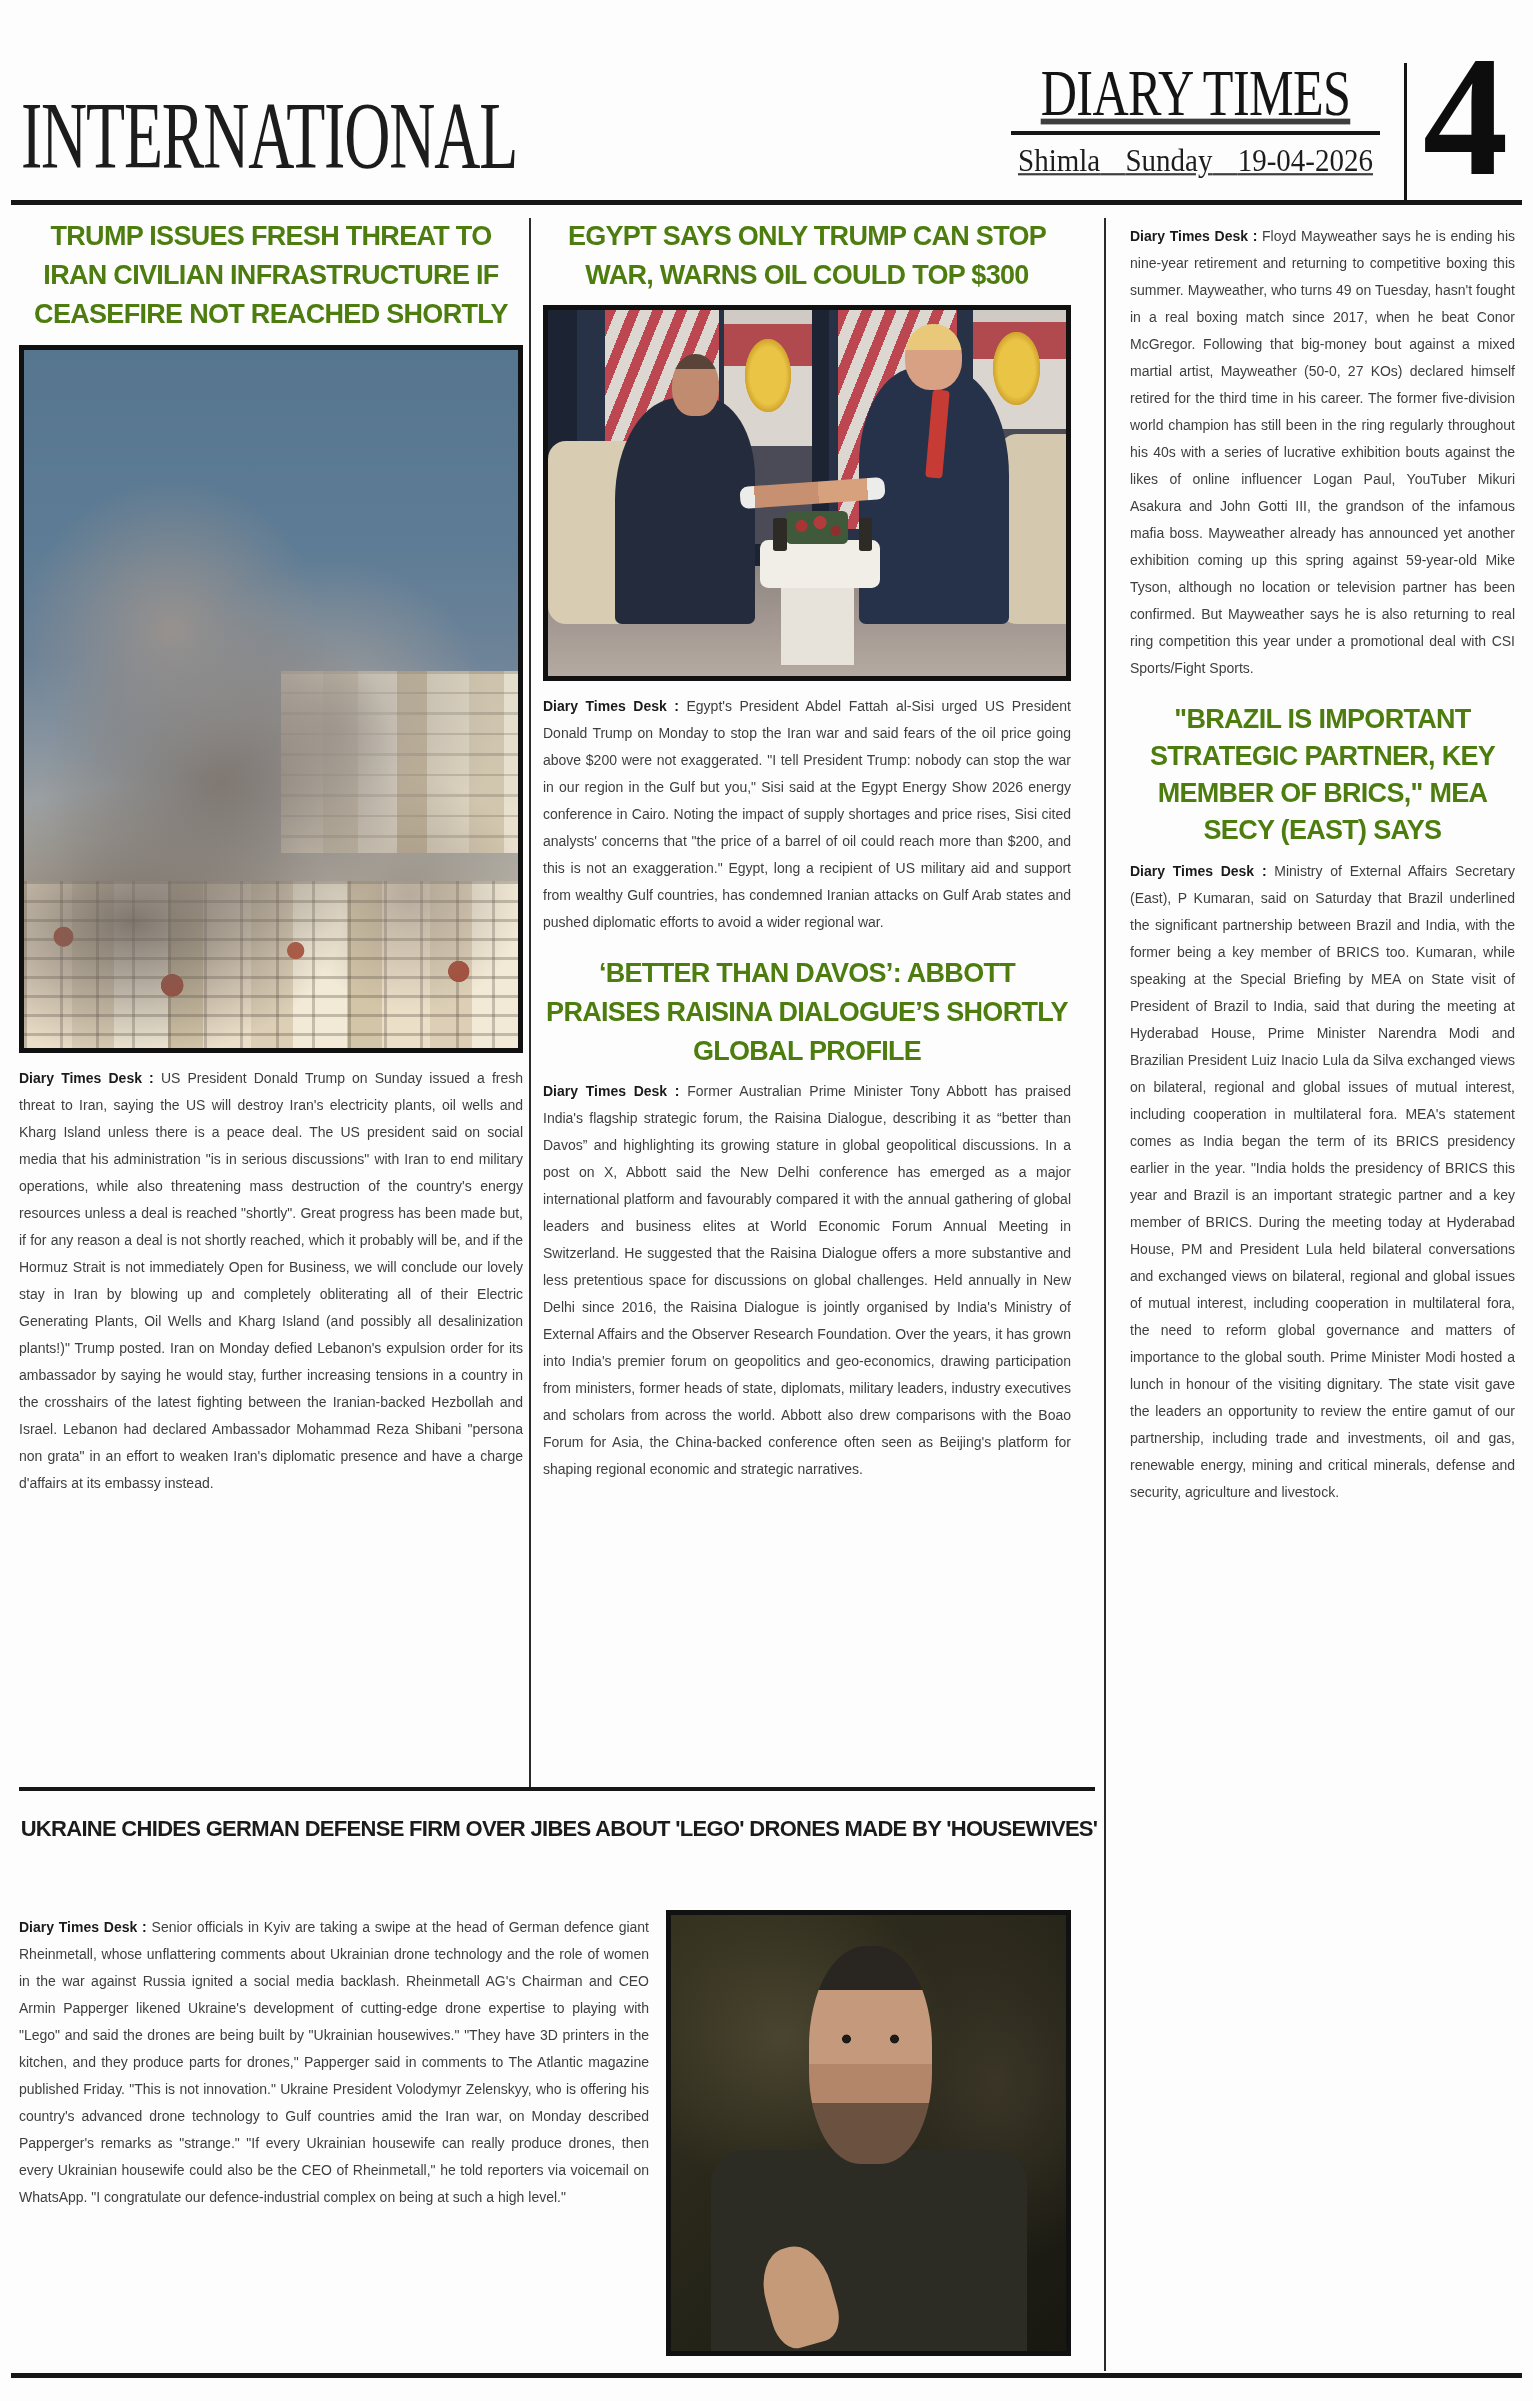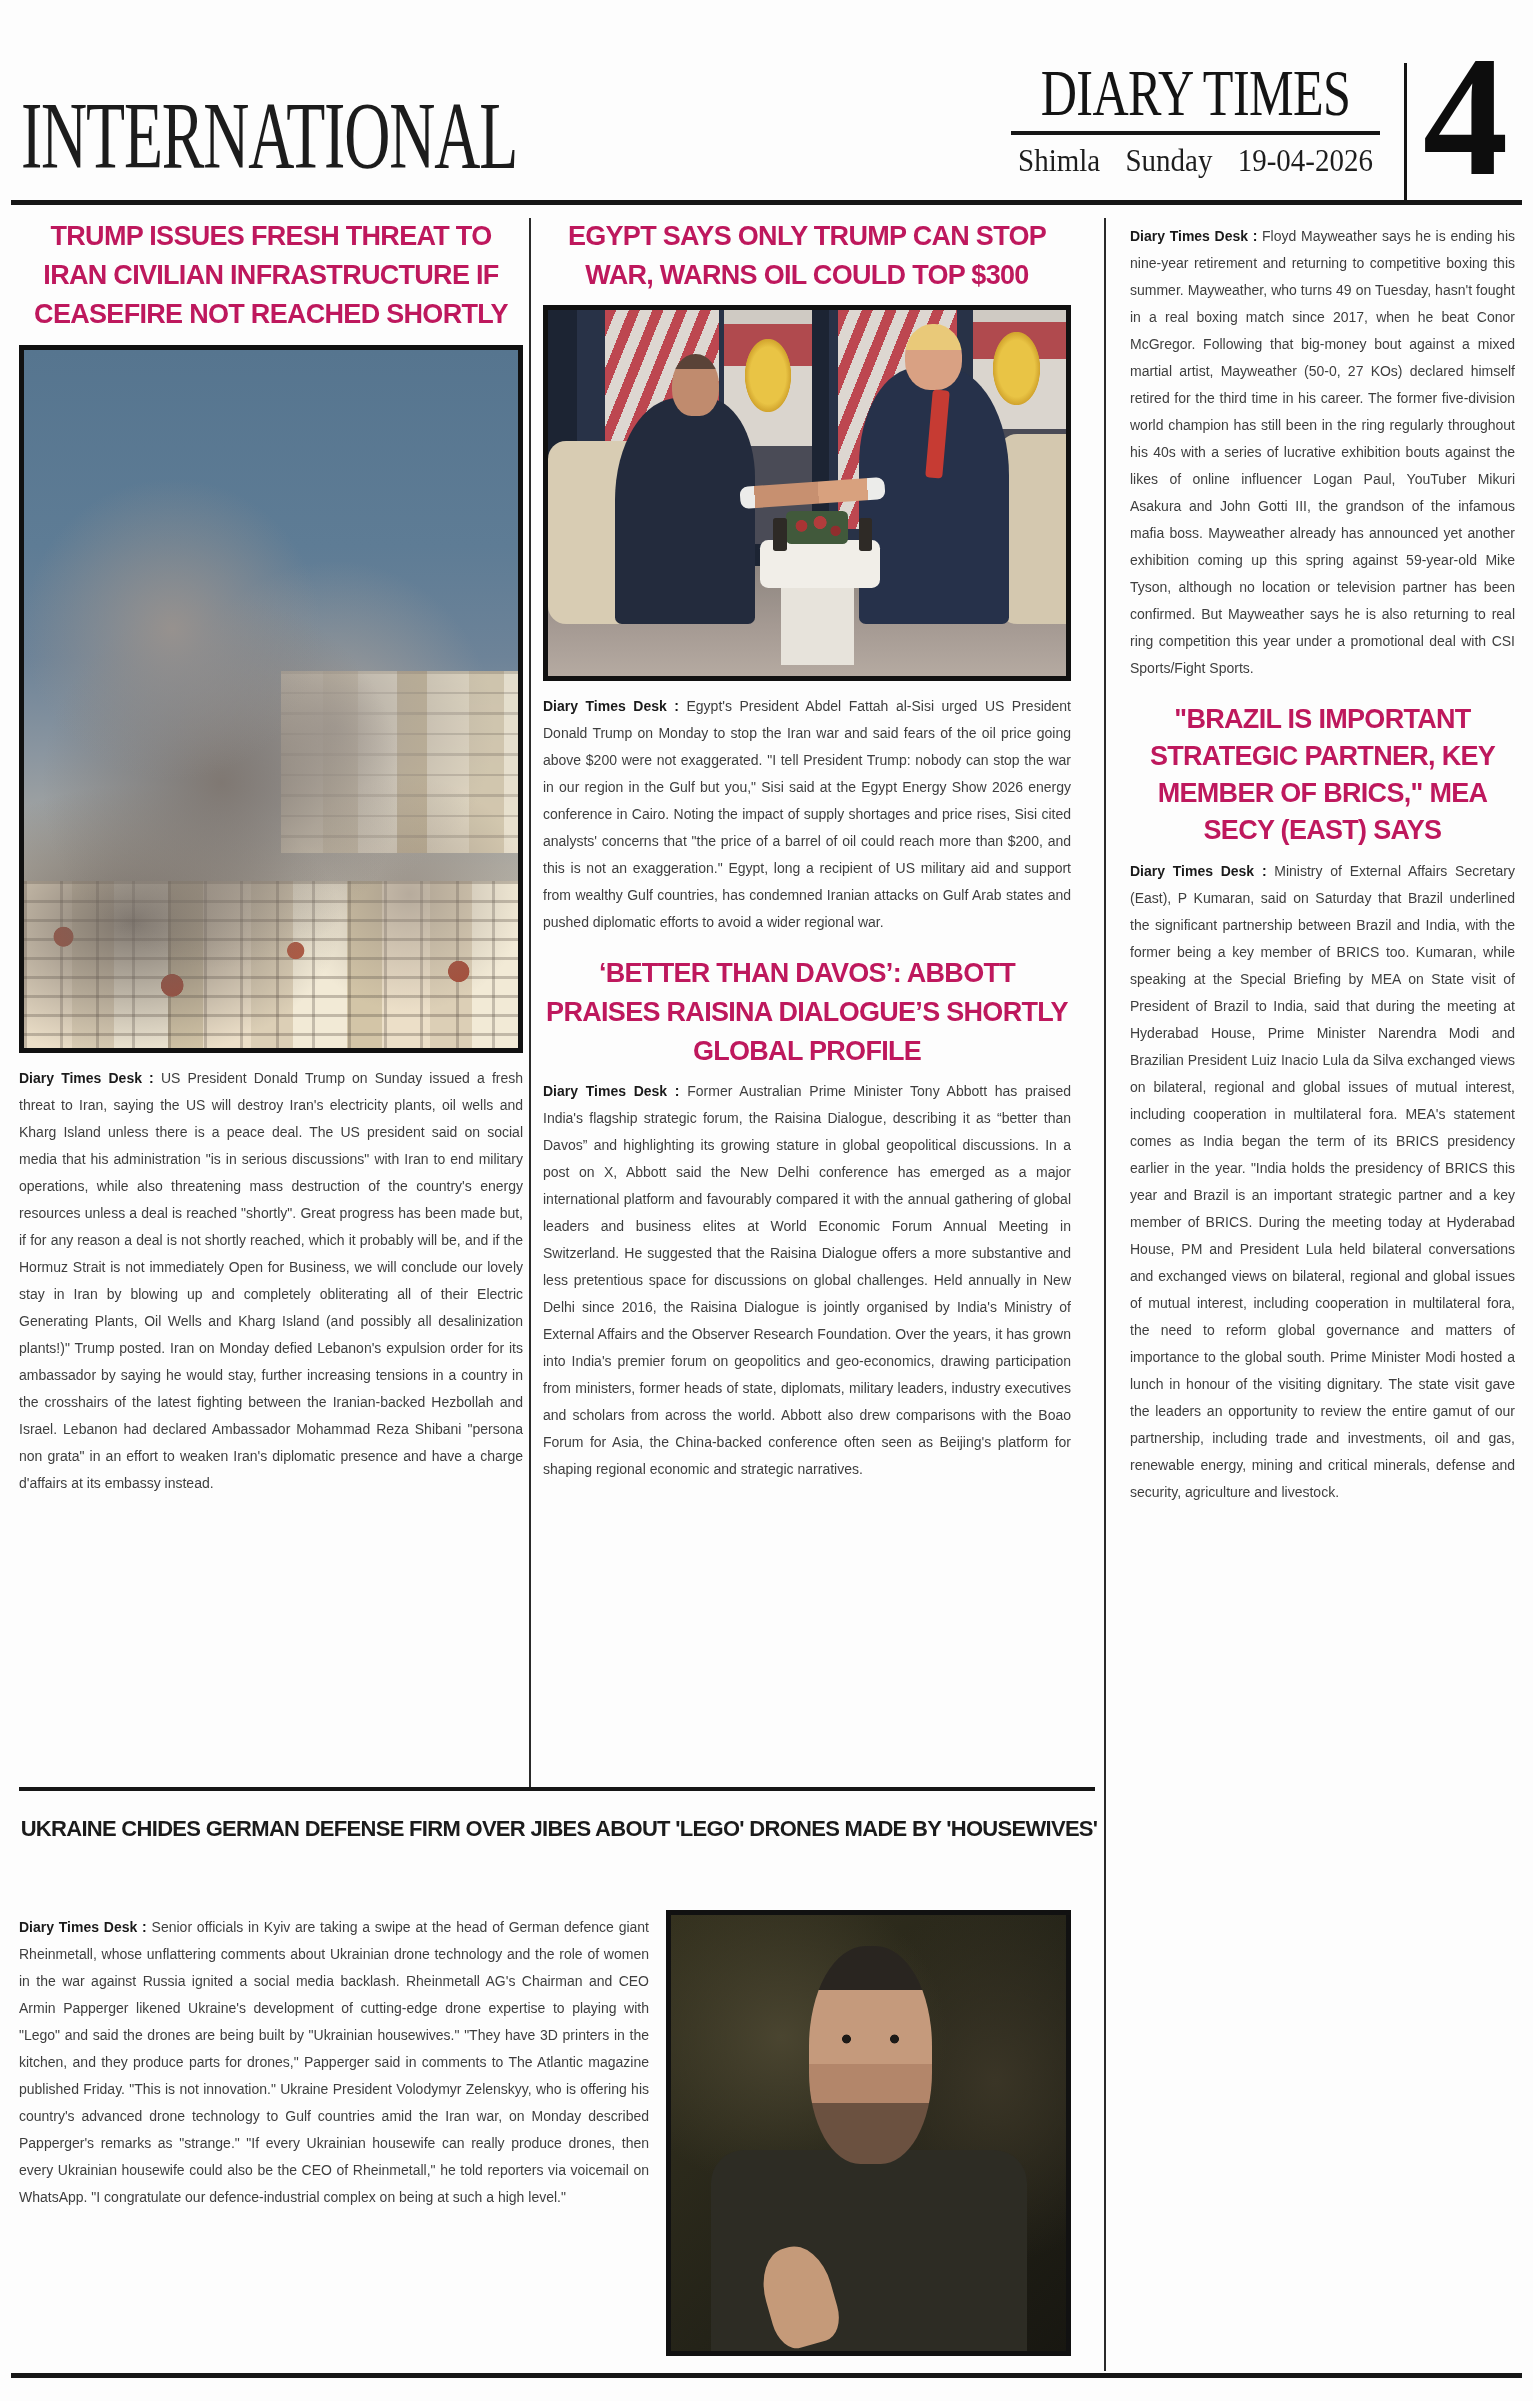--- a/index.html
+++ b/index.html
@@ -3,21 +3,21 @@
 <meta charset="utf-8">
 <style>
   html,body{margin:0;padding:0;background:#e9e9e9;}
   #page{position:relative;width:1533px;height:2401px;background:#fdfdfd;margin:0 auto;
         font-family:"Liberation Sans",sans-serif;color:#3e3e3e;overflow:hidden;padding-left:36px;}
 
   
   .section-title{position:absolute;left:20.5px;top:88px;margin:0;
     font-family:"Liberation Serif",serif;font-weight:400;font-size:77px;line-height:77px;
     color:#1c1c1c;letter-spacing:-1.4px;transform:scaleX(.83) scaleY(1.25);transform-origin:left top;white-space:nowrap;}
-  .mast-right{position:absolute;left:999px;top:60px;width:393px;text-align:center;}
+  .mast-right{position:absolute;left:999px;top:60px;width:393px;text-align:center;text-decoration:underline;}
   .paper-name{font-family:"Liberation Serif",serif;font-size:57px;line-height:57px;color:#141414;
     transform:scaleX(.88) scaleY(1.15);transform-origin:center top;white-space:nowrap;letter-spacing:-0.7px;}
   .mast-rule{height:4.1px;background:#161616;margin:13.7px 12.3px 9.6px 12.3px;}
   .dateline{font-family:"Liberation Serif",serif;font-size:29px;color:#1d1d1d;word-spacing:18px;
     transform:scaleY(1.1);letter-spacing:0px;}
   .mast-divider{position:absolute;left:1404px;top:63px;width:2.7px;height:137px;background:#141414;}
   .page-number{position:absolute;left:1411px;top:31px;width:109px;margin:0;text-align:center;
     font-family:"Liberation Serif",serif;font-weight:700;font-size:171px;line-height:171px;color:#0d0d0d;}
   .header-rule{position:absolute;left:11px;top:200px;width:1511px;height:4.8px;background:#161616;}
   .bottom-rule{position:absolute;left:11px;top:2373px;width:1511px;height:4.8px;background:#161616;}
@@ -25,21 +25,21 @@
   
   .col{position:absolute;top:213px;}
   .col-left{left:19px;width:504px;}
   .col-mid{left:543px;width:528px;}
   .col-right{left:1130px;width:385px;}
   .v-div{position:absolute;top:218px;width:2.1px;background:#2b2b2b;}
   .v-div1{left:529px;height:1570px;}
   .v-div2{left:1104px;height:2153px;}
 
   
-  h2.headline{margin:4.1px 0 0 0;text-align:center;color:#be185d;
+  h2.headline{margin:4.1px 0 0 0;text-align:center;color:#4d7c0f;
     font-weight:700;font-size:27px;line-height:39px;letter-spacing:-0.7px;}
   .col-right h2.headline{font-size:27px;line-height:37px;}
   p.body{margin:12.3px 0 0 0;font-size:14px;line-height:27px;text-align:justify;color:#3e3e3e;}
   p.body b{color:#1a1a1a;}
 
   
   .photo{position:relative;box-sizing:border-box;border:5.5px solid #111;overflow:hidden;width:100%;}
   .photo>div{position:absolute;}
 
   

